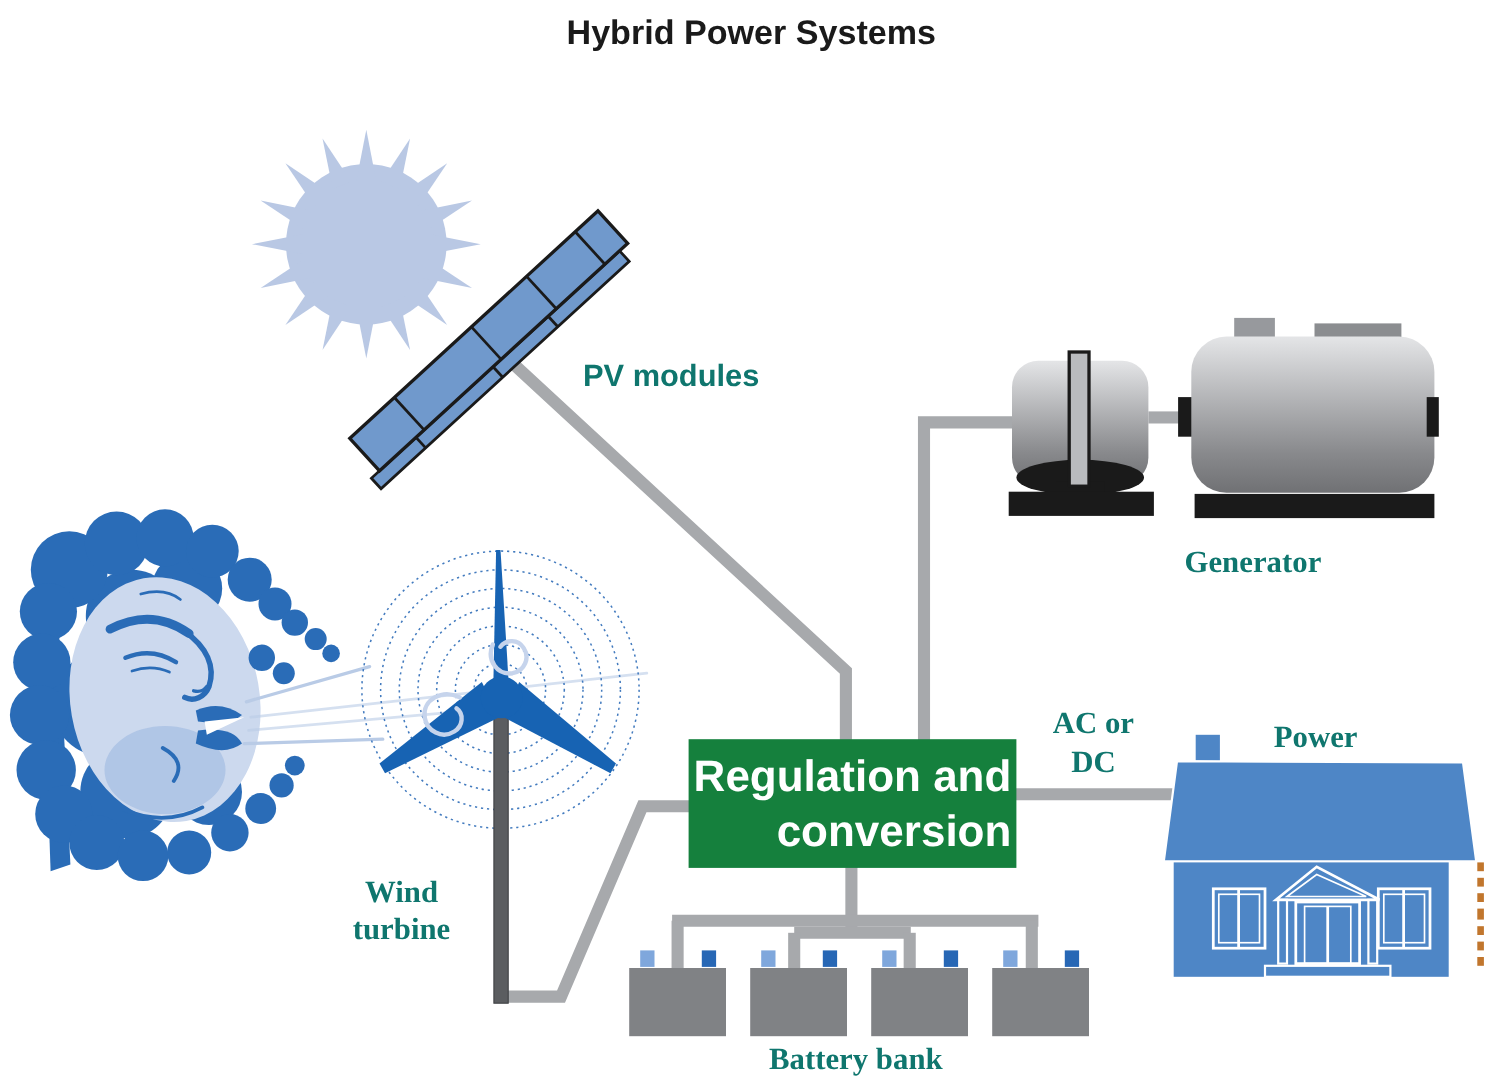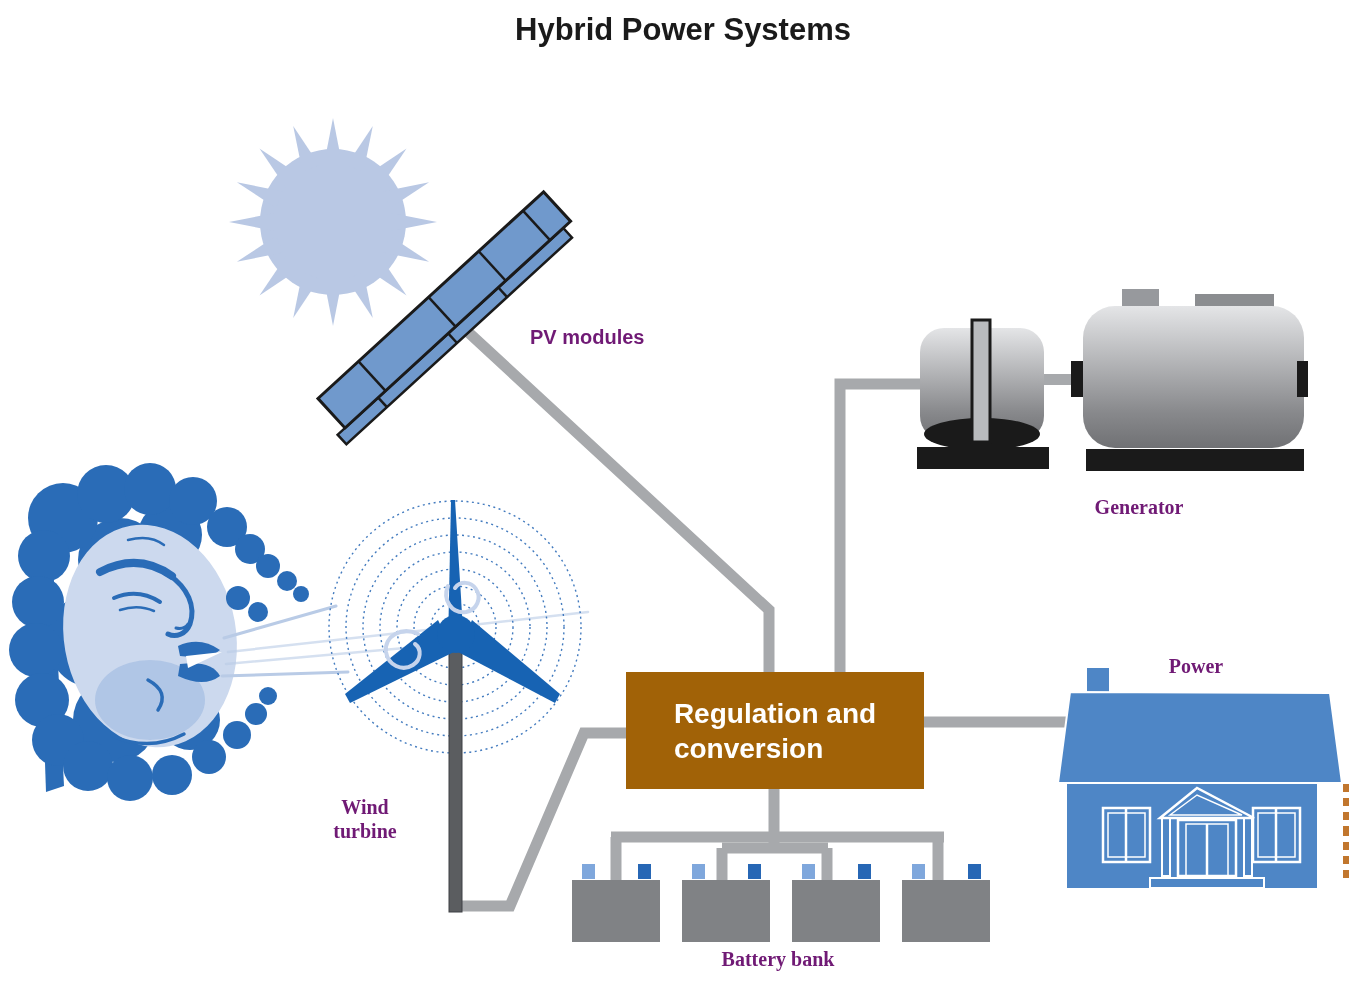--- a/index.html
+++ b/index.html
@@ -14,34 +14,34 @@
   svg.diagram{position:absolute;left:0;top:0;}
   .title{
     position:absolute;left:683px;top:12px;transform:translateX(-50%);
     font-size:31px;font-weight:700;white-space:nowrap;color:#1a1a1a;
   }
   .subtitle{
     position:absolute;left:683px;top:60px;transform:translateX(-50%);
     font-size:28px;font-weight:400;white-space:nowrap;color:#231f20;
   }
   .lbl{
-    position:absolute;font-size:20px;font-weight:700;color:#701a75;
+    position:absolute;font-size:28px;font-weight:700;color:#0f766e;
     white-space:pre-line;line-height:1.2;
   }
   .lbl.center{transform:translateX(-50%);text-align:center;font-family:Liberation Serif, serif;}
   .lbl-pv{left:530px;top:325px;}
   .lbl-generator{left:1139px;top:495px;}
   .lbl-acdc{left:994px;top:640px;line-height:1.3;}
   .lbl-load{left:1196px;top:654px;}
   .lbl-wind{left:365px;top:795px;}
   .lbl-battery{left:778px;top:947px;}
   .regulation-box{
     position:absolute;left:626px;top:672px;width:298px;height:117px;
-    background:#a16207;display:flex;align-items:center;justify-content:center;
-    color:#ffffff;font-size:28px;font-weight:700;text-align:left;
+    background:#15803d;display:flex;align-items:center;justify-content:center;
+    color:#ffffff;font-size:40px;font-weight:700;text-align:right;
     white-space:pre-line;line-height:1.25;
   }
 </style>
 </head>
 <body>
 
 <div class="canvas">
 
 <svg class="diagram" width="1350" height="993" viewBox="0 0 1350 993">
   <defs>
@@ -258,20 +258,22 @@
     <rect x="1343" y="842" width="6" height="8"></rect>
     <rect x="1343" y="856" width="6" height="8"></rect>
     <rect x="1343" y="870" width="6" height="8"></rect>
   </g>
 </svg>
 
 <div class="title">Hybrid Power Systems</div>
 
 <div class="lbl lbl-pv">PV modules</div>
 <div class="lbl center lbl-generator">Generator</div>
+<div class="lbl center lbl-acdc">AC or
+DC</div>
 <div class="lbl center lbl-load">Power</div>
 <div class="lbl center lbl-wind">Wind
 turbine</div>
 <div class="lbl center lbl-battery">Battery bank</div>
 
 <div class="regulation-box">Regulation and
 conversion</div>
 
 </div>
 

